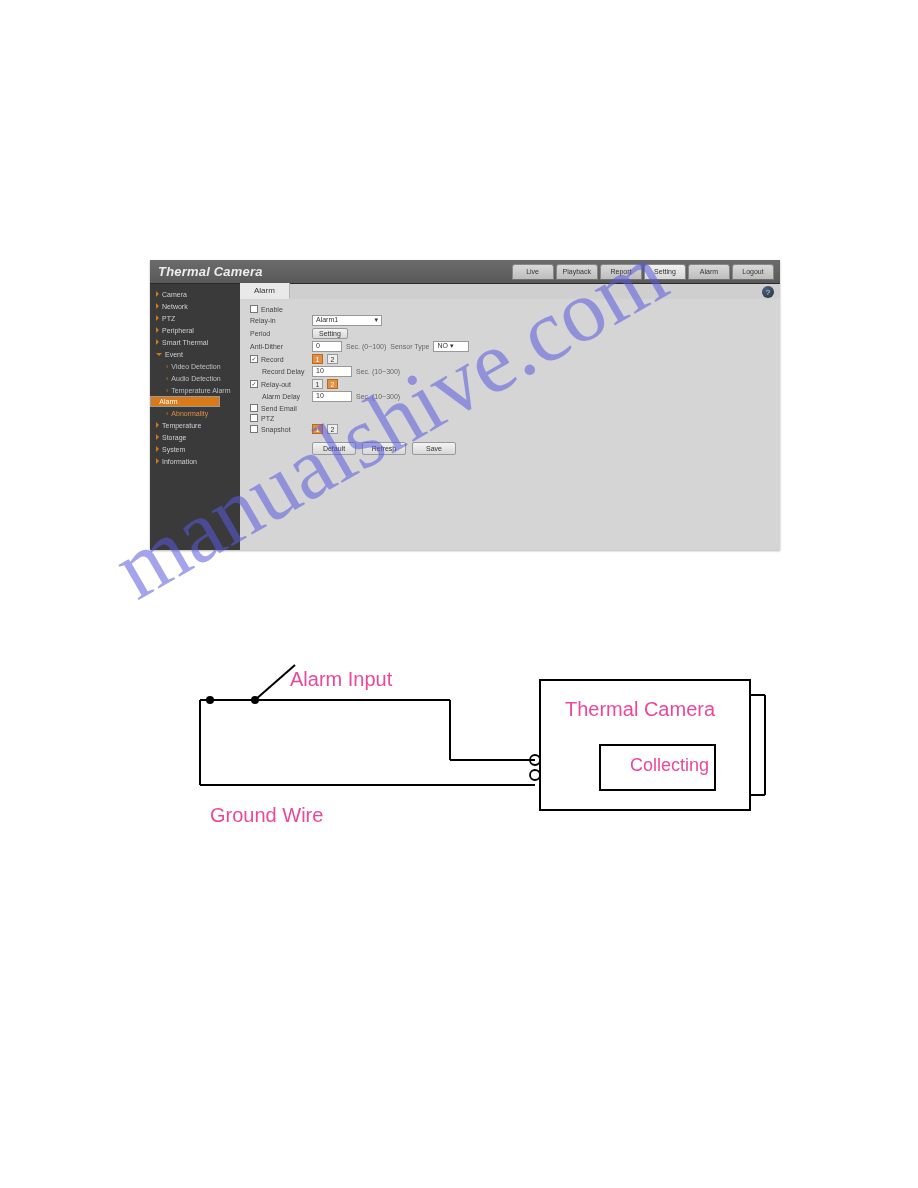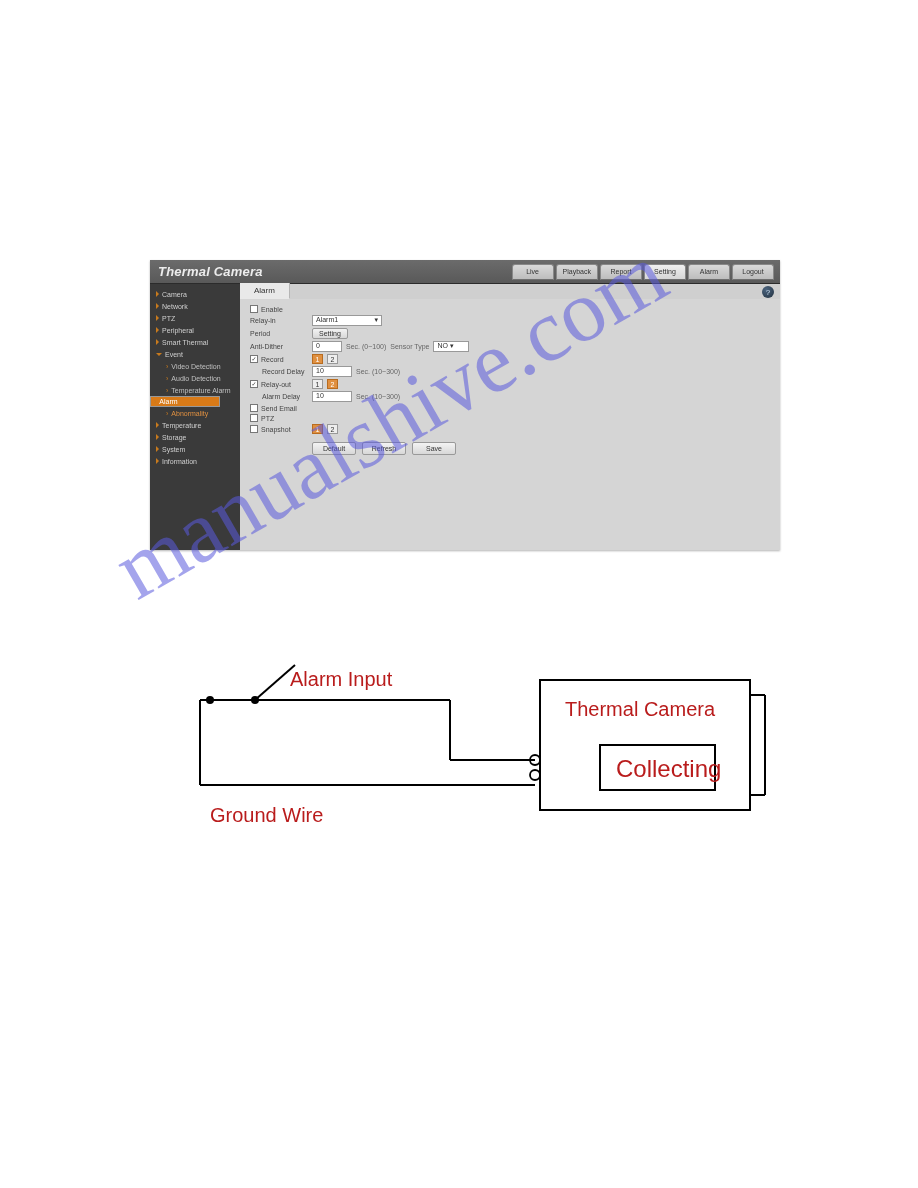--- a/index.html
+++ b/index.html
@@ -193,21 +193,21 @@
     pointer-events: none;
     white-space: nowrap;
   }
 
   
   .diagram {
     position: absolute;
     top: 640px; left: 150px;
     width: 620px; height: 220px;
   }
-  .dlabel { position: absolute; font-size: 20px; color: #b91c1c; font-family: Arial; }
+  .dlabel { position: absolute; font-size: 20px; color: #ec4899; font-family: Arial; }
   .diagram svg { width: 100%; height: 100%; }
 </style>
 </head>
 <body>
 
 <div class="page">
 
   <div class="app">
     <div class="app-header">
       <div class="app-title">Thermal Camera</div>
@@ -357,14 +357,14 @@
 
     <rect x="450" y="105" width="115" height="45" fill="none" stroke="#000" stroke-width="2"></rect>
 
     <line x1="600" y1="55" x2="615" y2="55" stroke="#000" stroke-width="2"></line>
     <line x1="615" y1="55" x2="615" y2="155" stroke="#000" stroke-width="2"></line>
     <line x1="600" y1="155" x2="615" y2="155" stroke="#000" stroke-width="2"></line>
   </svg>
   <div class="dlabel" style="top:28px; left:140px">Alarm Input</div>
   <div class="dlabel" style="top:164px; left:60px">Ground Wire</div>
   <div class="dlabel" style="top:58px; left:415px">Thermal Camera</div>
-  <div class="dlabel" style="top:115px; left:466px; font-size:24px">Collecting</div>
+  <div class="dlabel" style="top:115px; left:480px; font-size:18px">Collecting</div>
 </div>
 
 </body></html>

